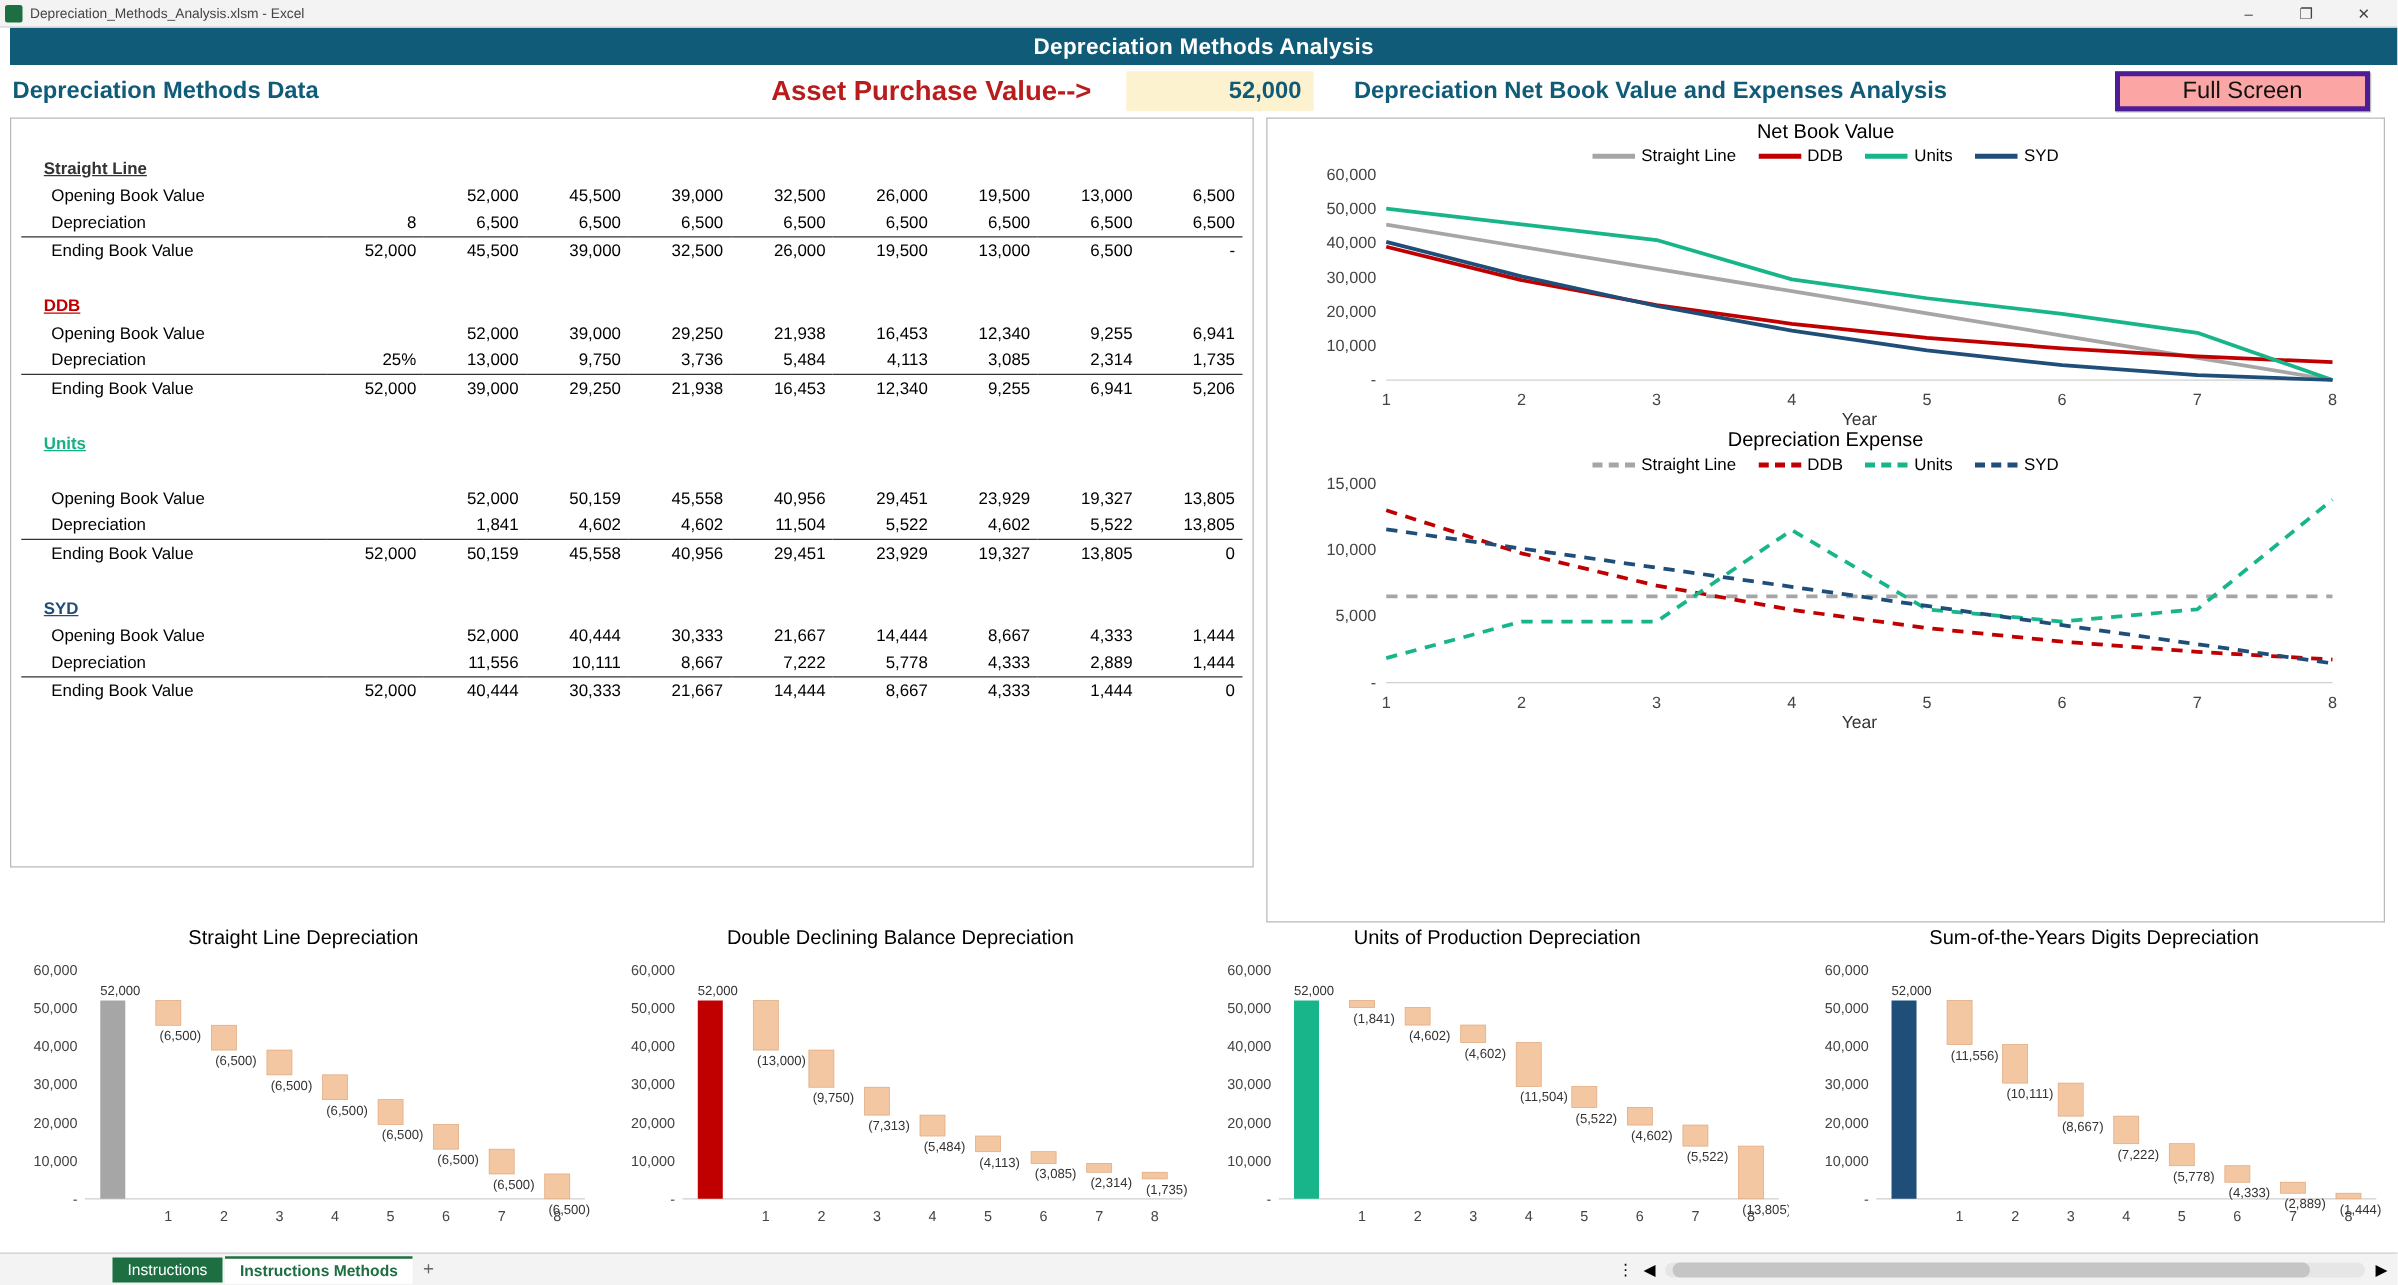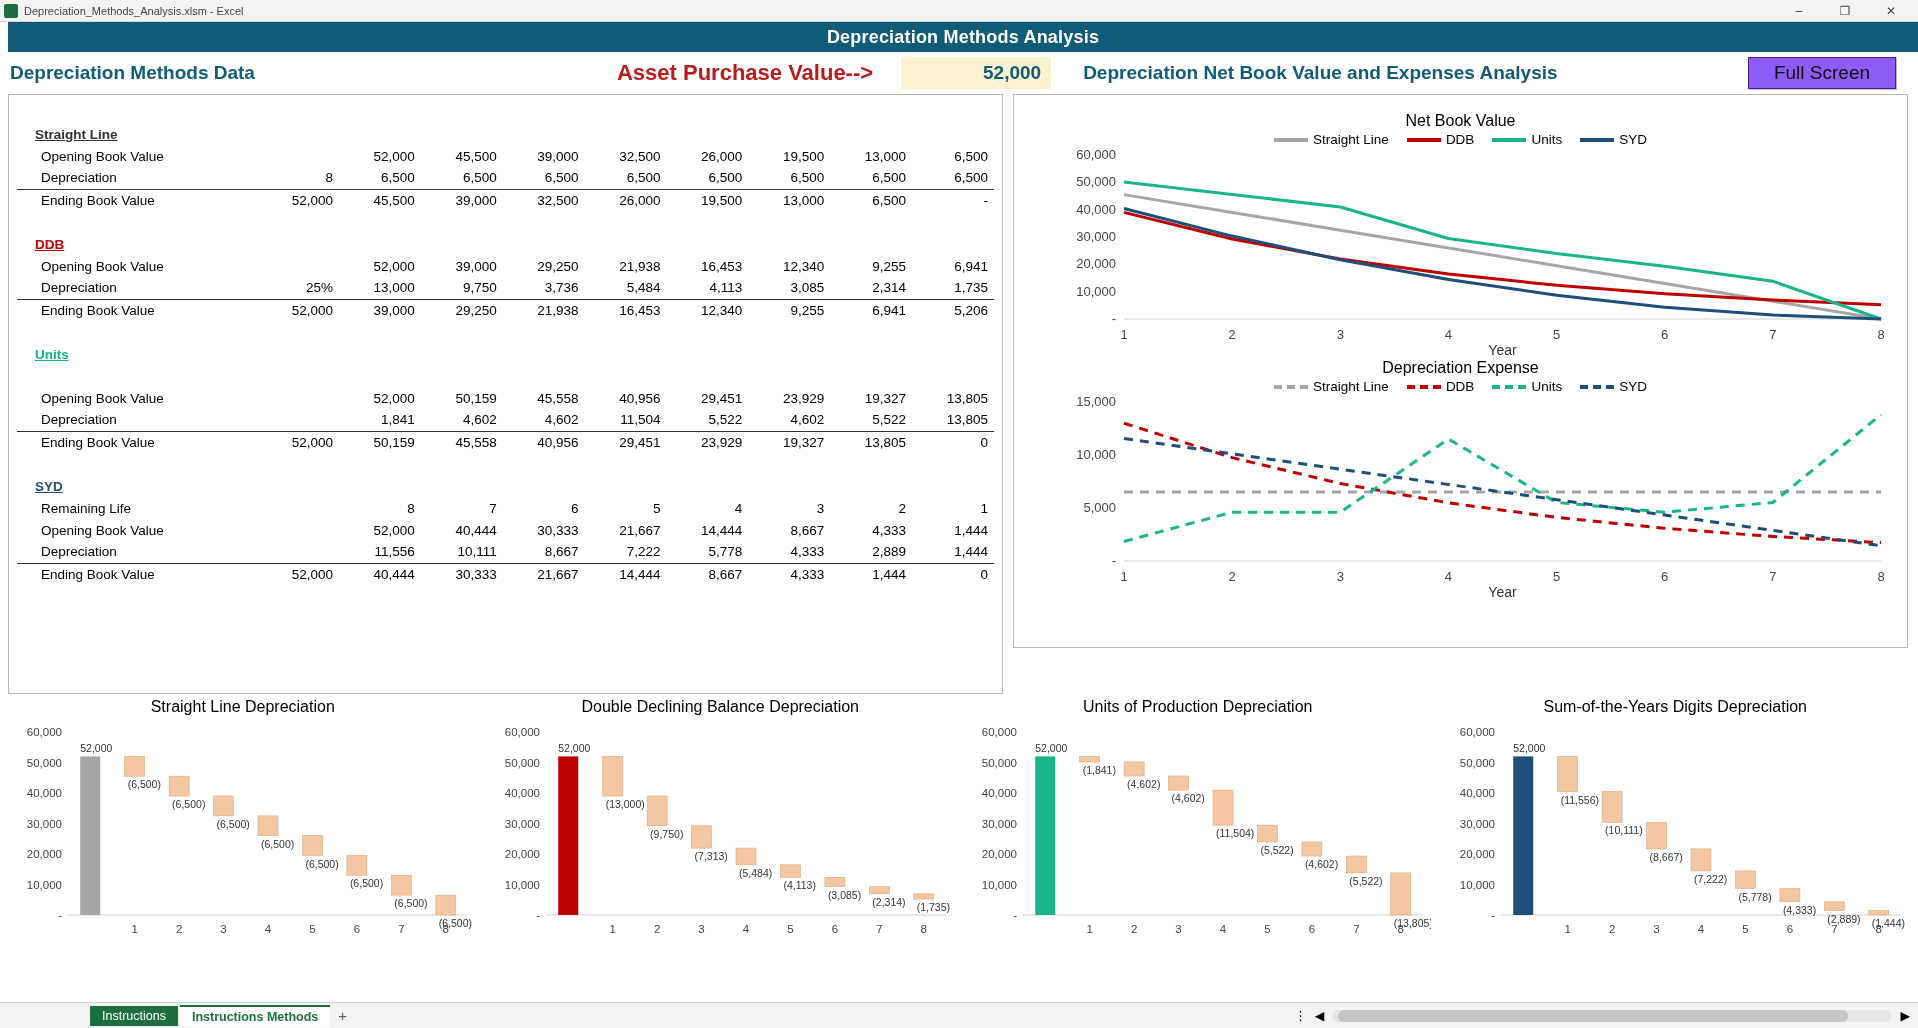--- a/index.html
+++ b/index.html
@@ -34,32 +34,32 @@
   }
   .hdr-title { font-size:19px; font-weight:bold; color:#0f5b78; }
   .apv-label { font-size:22px; font-weight:bold; color:#b91c1c; margin-left:340px;}
   .apv-value {
     background:#fdf2d0; width:150px; height:32px; display:flex; align-items:center;
     justify-content:flex-end; padding-right:10px; font-size:19px; font-weight:bold;
     color:#0f5b78; margin-left:6px;
   }
   .hdr2-title{ font-size:19px; font-weight:bold; color:#0f5b78; margin-left:10px;}
   .fullscreen-btn{
-    margin-left:auto; margin-right:22px; width:148px; height:32px;
-    background:#8b5cf6; border:1px solid #4c1d95; color:#111;
+    margin-left:auto; margin-right:22px; width:204px; height:32px;
+    background:#fca5a5; border:4px solid #4c1d95; color:#111;
     font-size:19px; display:flex; align-items:center; justify-content:center;
     box-shadow:1px 1px 0 #bbb;
   }
   
   .main { display:flex; padding:0 8px; gap:10px; }
   .panel {
     border:1px solid #b9b9b9; background:#fff;
   }
   .left-panel { width:995px; height:600px; padding:6px 8px 0 8px;}
-  .right-panel{ width:895px; height:554px; padding:15px; }
+  .right-panel{ width:895px; height:644px; padding:0; }
   
   table.dep { width:100%; border-collapse:collapse; font-size:13.5px;}
   table.dep td { padding:1px 6px; height:22px; white-space:nowrap;}
   .yr-head td { background:#17b187; color:#fff; font-weight:bold; text-align:right; height:26px;}
   .yr-head td.first { text-align:center; }
   .num { text-align:right; font-variant-numeric:tabular-nums;}
   .lbl { padding-left:24px !important;}
   .sect { font-weight:bold; text-decoration:underline; padding-left:18px !important; padding-top:6px;}
   .sect.sl{ color:#333; }
   .sect.ddb{ color:#c00000; }
@@ -263,32 +263,20 @@
             <td class="num">23,929</td>
             <td class="num">19,327</td>
             <td class="num">13,805</td>
             <td class="num">0</td>
           </tr>
           <tr class="spacer">
             <td colspan="10"></td>
           </tr>
           <tr>
             <td class="sect syd" colspan="10">SYD</td>
-          </tr>
-          <tr>
-            <td class="lbl">Remaining Life</td>
-            <td class="num"></td>
-            <td class="num">8</td>
-            <td class="num">7</td>
-            <td class="num">6</td>
-            <td class="num">5</td>
-            <td class="num">4</td>
-            <td class="num">3</td>
-            <td class="num">2</td>
-            <td class="num">1</td>
           </tr>
           <tr>
             <td class="lbl">Opening Book Value</td>
             <td class="num"></td>
             <td class="num">52,000</td>
             <td class="num">40,444</td>
             <td class="num">30,333</td>
             <td class="num">21,667</td>
             <td class="num">14,444</td>
             <td class="num">8,667</td>

